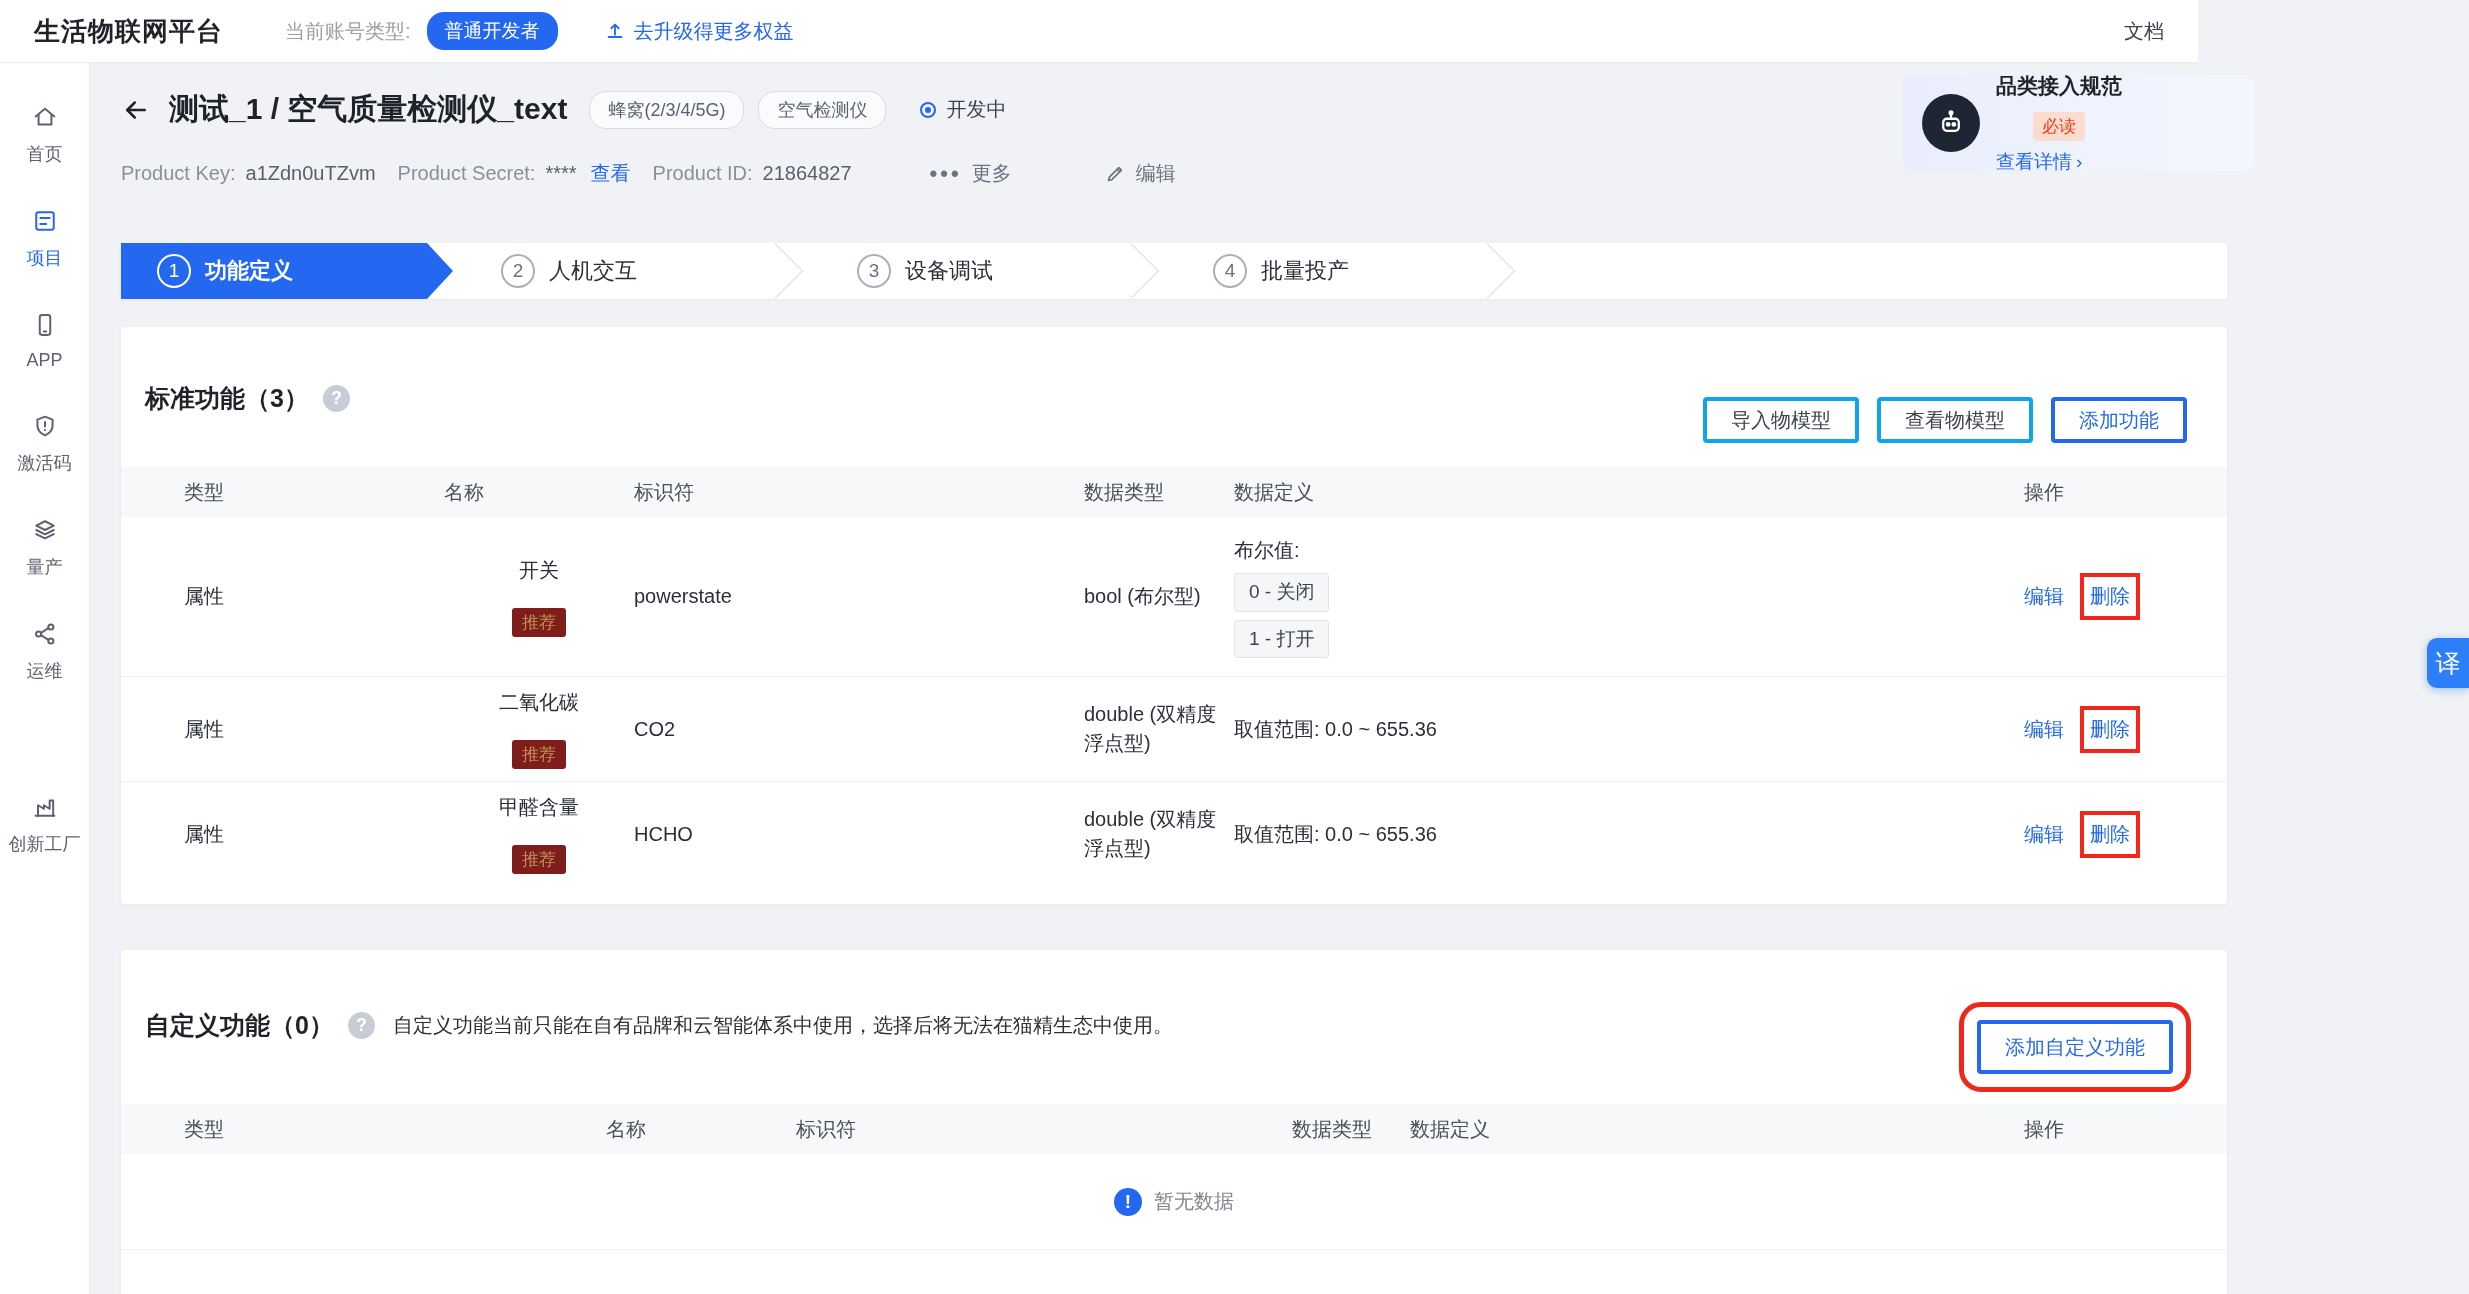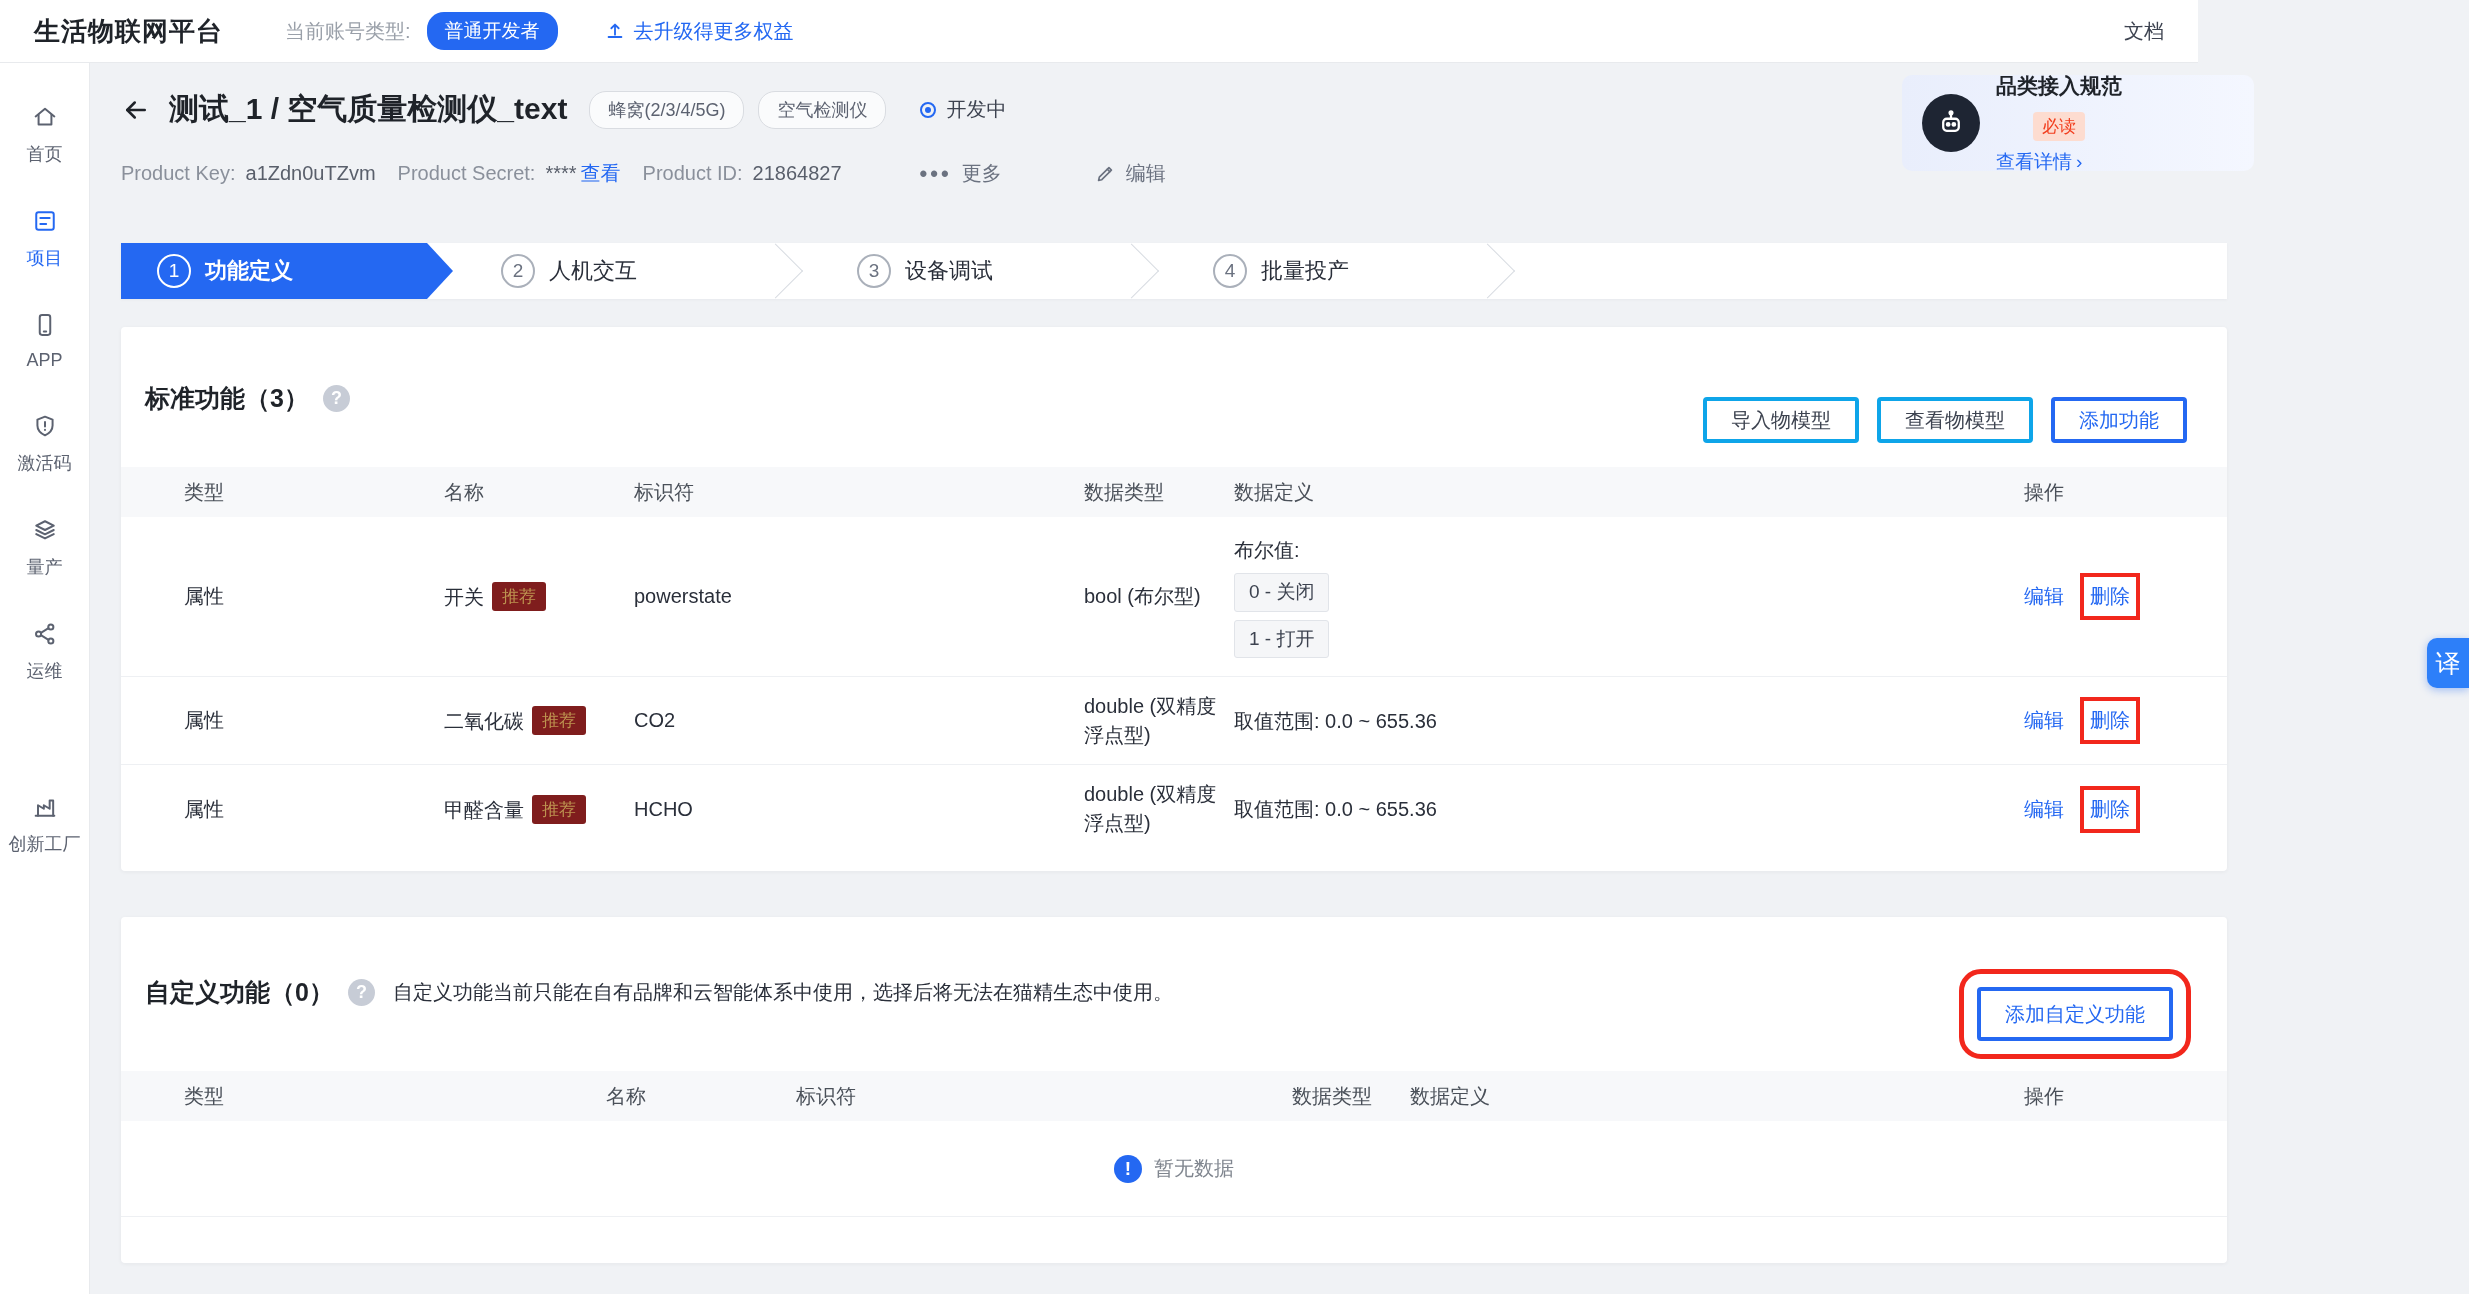--- a/index.html
+++ b/index.html
@@ -58,21 +58,21 @@
   .dot{ width:16px; height:16px; border:2px solid #2468f2; border-radius:50%; position:relative; }
   .dot::after{ content:""; position:absolute; left:3px; top:3px; width:6px; height:6px; background:#2468f2; border-radius:50%; }
 
   .ph-row2{ margin-top:30px; display:flex; align-items:center; font-size:20px; color:#8a909b; }
   .info-value{ color:#595f6b; margin-left:10px; }
   .grp{ display:flex; align-items:center; }
   .grp + .grp{ margin-left:22px; }
   .grp.sp-more{ margin-left:78px; }
   .grp.sp-edit{ margin-left:92px; }
   .link-blue{ color:#2468f2; }
-  .view-link{ margin-left:4px; font-size:20px; }
+  .view-link{ margin-left:14px; font-size:20px; }
   .more-btn,.edit-btn{ display:flex; align-items:center; gap:10px; color:#6b7280; font-size:20px; cursor:pointer; }
   .dots{ letter-spacing:3px; font-weight:700; font-size:22px; line-height:10px; }
   .edit-btn svg{ width:22px; height:22px; }
 
   
   .cat-card{
     position:absolute; top:12px; right:24px; width:352px; height:96px;
     background:linear-gradient(90deg,#e9eefc,#f4f7ff); border-radius:10px;
     display:flex; align-items:center; padding:0 20px; gap:16px; cursor:pointer;
   }
@@ -138,21 +138,21 @@
 
   .tbl{ margin-top:24px; }
   .tbl-header,.tbl-row{ display:grid; align-items:center; padding-left:63px; padding-right:40px; }
   .g-std{ grid-template-columns:260px 190px 450px 150px 790px 1fr; }
   .g-cus{ grid-template-columns:422px 190px 496px 118px 614px 1fr; }
   .tbl-header{ background:#f7f8fa; height:50px; font-size:20px; color:#4a5059; }
   .tbl-row{ font-size:20px; color:#2a2f3a; border-bottom:1px solid #eef0f3; }
   .tbl-row:last-child{ border-bottom:none; }
   .row-tall{ min-height:158px; padding-top:18px; padding-bottom:18px; }
   .row-mid{ min-height:88px; padding-top:12px; padding-bottom:12px; }
-  .cell-name{ display:flex; gap:8px; align-items:flex-end; }
+  .cell-name{ display:flex; flex-direction:column; gap:24px; align-items:center; }
   .name-badge{ background:#7f1d1d; color:#bd9350; font-size:17px; padding:3px 10px; border-radius:3px; }
   .cell-dtype{ width:140px; line-height:1.45; }
   .cell-def{ line-height:1.5; }
   .bool-tag{
     display:inline-block; background:#f5f6f8; border:1px solid #e1e4e9;
     border-radius:3px; padding:4px 14px; margin-top:8px; font-size:19px; color:#3d4350;
   }
   .cell-actions{ display:flex; align-items:center; gap:26px; }
   .a-link{ color:#2468f2; font-size:20px; }
   .annot-del{ outline:4px solid #f2271c; outline-offset:6px; }

